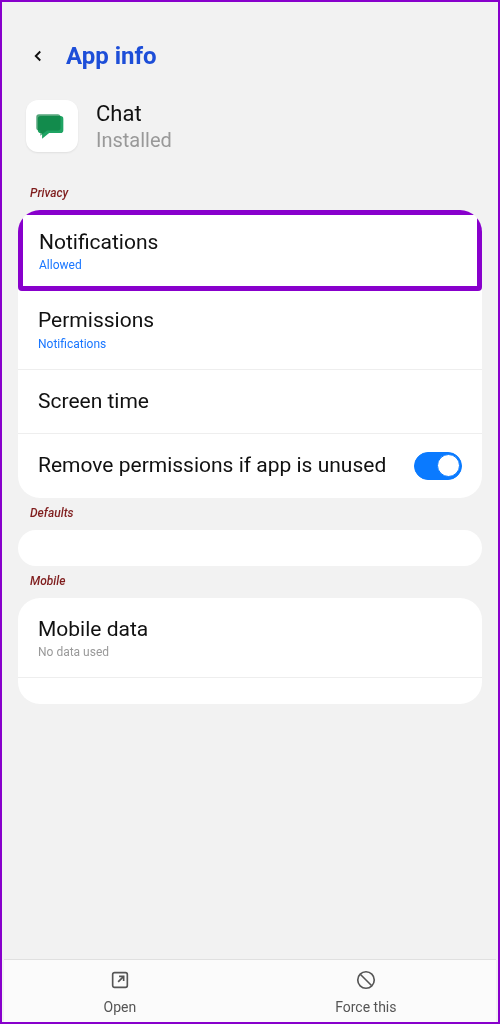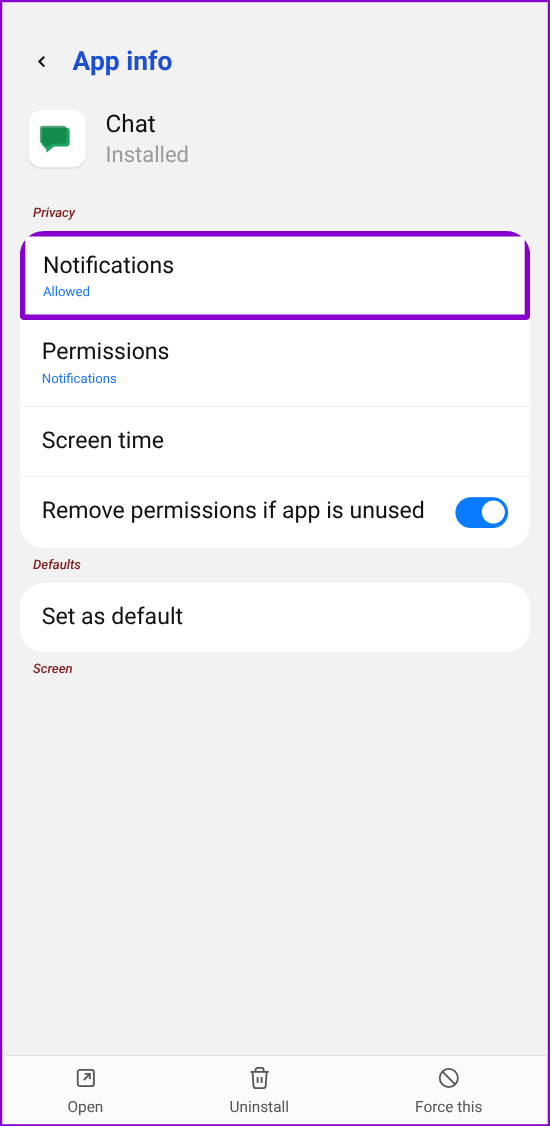--- a/index.html
+++ b/index.html
@@ -215,55 +215,51 @@
       </div>
       <div class="toggle"></div>
     </div>
   </div>
 
   <div class="section-title">Defaults</div>
 
   <div class="card">
     <div class="row">
       <div class="row-main">
-        <div class="row-title">Set as default</div>
-      </div>
-    </div>
-  </div>
-
-  <div class="section-title">Screen</div>
-
+      </div>
+    </div>
+  </div>
+
+  <div class="section-title">Mobile</div>
+
+  <div class="card">
+    <div class="row">
+      <div class="row-main">
+        <div class="row-title">Mobile data</div>
+        <div class="row-sub muted">No data used</div>
+      </div>
+    </div>
+    <div class="partial"></div>
+  </div>
 
 </div>
 
 <div class="bottom-bar">
   <div class="bottom-item">
     <div class="bottom-icon">
       <svg width="22" height="22" viewBox="0 0 24 24" fill="none" stroke="#555" stroke-width="1.8">
           <rect x="4" y="4" width="16" height="16" rx="2"></rect>
           <polyline points="10 14 16 8"></polyline>
           <polyline points="11 8 16 8 16 13"></polyline>
         </svg>
     </div>
     <div class="bottom-label">Open</div>
   </div>
   <div class="bottom-item">
     <div class="bottom-icon">
       <svg width="22" height="22" viewBox="0 0 24 24" fill="none" stroke="#555" stroke-width="1.8">
-          <polyline points="3 6 5 6 21 6"></polyline>
-          <path d="M19 6 l-1 14 a2 2 0 0 1 -2 2 H8 a2 2 0 0 1 -2 -2 L5 6"></path>
-          <path d="M8 6 V4 a2 2 0 0 1 2 -2 h4 a2 2 0 0 1 2 2 v2"></path>
-          <line x1="10" y1="11" x2="10" y2="17"></line>
-          <line x1="14" y1="11" x2="14" y2="17"></line>
-        </svg>
-    </div>
-    <div class="bottom-label">Uninstall</div>
-  </div>
-  <div class="bottom-item">
-    <div class="bottom-icon">
-      <svg width="22" height="22" viewBox="0 0 24 24" fill="none" stroke="#555" stroke-width="1.8">
           <circle cx="12" cy="12" r="9"></circle>
           <line x1="6" y1="6" x2="18" y2="18"></line>
         </svg>
     </div>
     <div class="bottom-label">Force this</div>
   </div>
 </div>
 
 </body></html>

